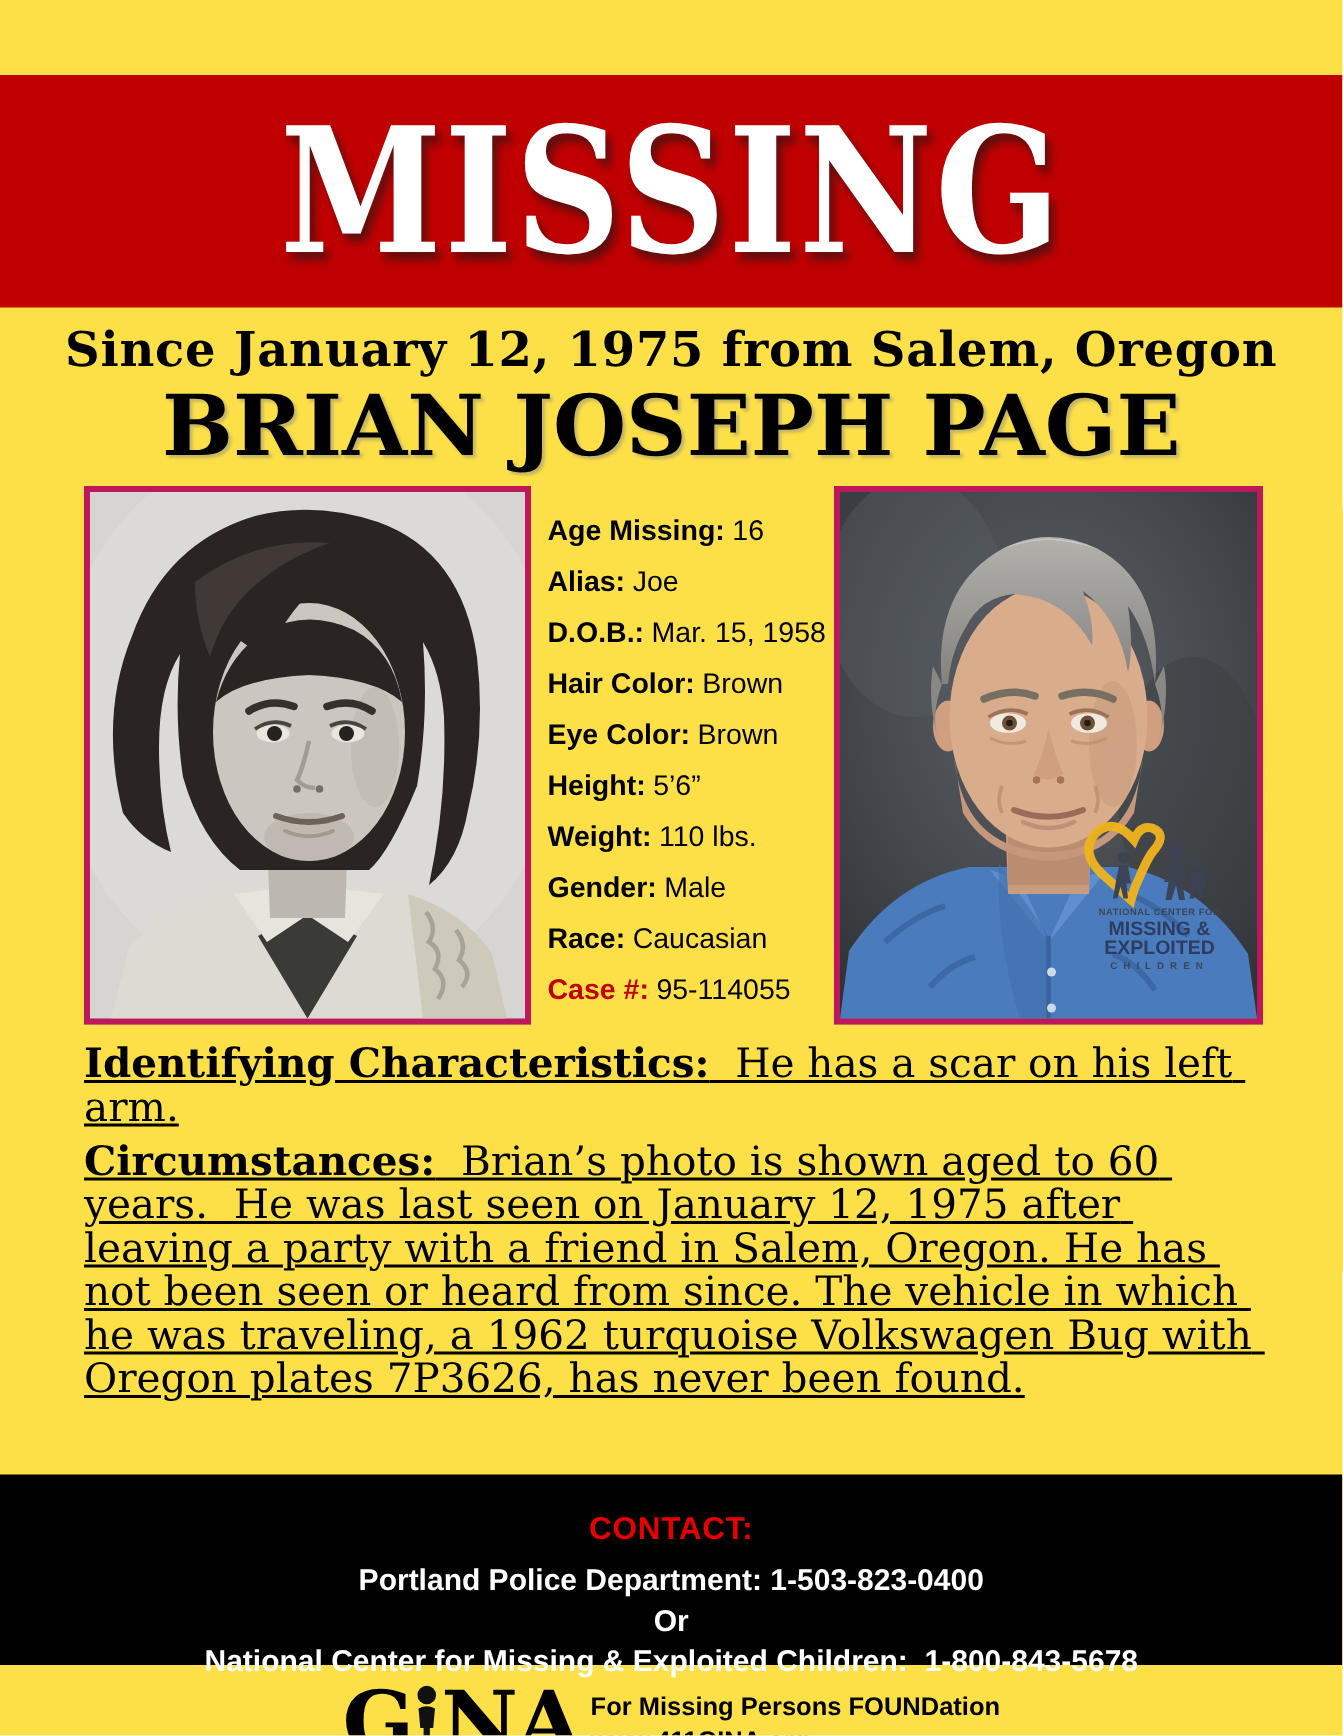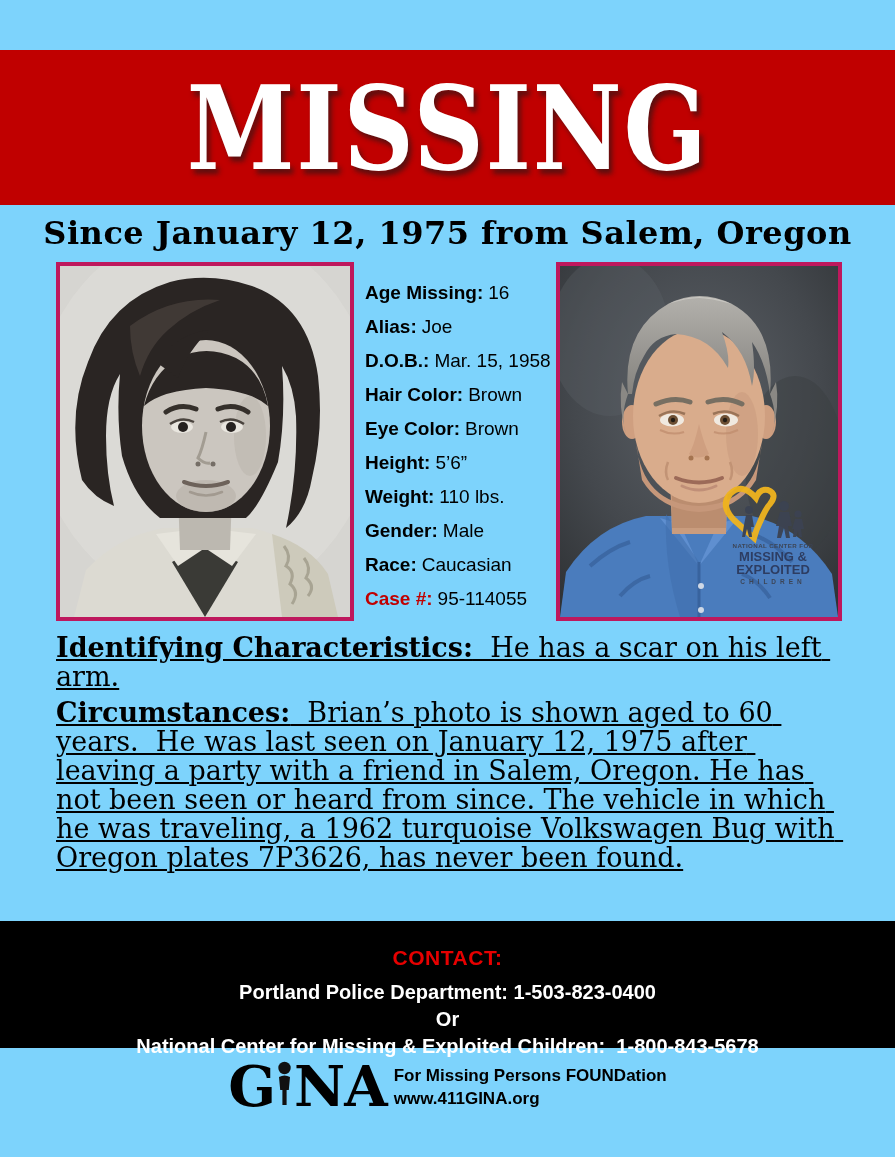--- a/index.html
+++ b/index.html
@@ -1,16 +1,16 @@
 <!DOCTYPE html>
 <html><head>
 <meta charset="utf-8">
 <style>
   html,body{margin:0;padding:0;background:#ffffff;}
-  .page{width:895px;height:1157px;background:#7dd3fc;position:relative;overflow:hidden;
+  .page{width:895px;height:1157px;background:#fde047;position:relative;overflow:hidden;
         font-family:"DejaVu Serif", serif;color:#000;}
   .top-spacer{height:50px;}
   .red-banner{height:155px;background:#c00000;display:flex;align-items:center;justify-content:center;}
   .missing-title{display:inline-block;font-weight:bold;font-size:116px;line-height:1;color:#ffffff;
         transform:scaleX(0.84);letter-spacing:2px;
         text-shadow:4px 5px 6px rgba(25,25,25,0.6);}
   .subtitle{margin-top:9px;text-align:center;font-size:32px;font-weight:bold;letter-spacing:0.5px;}
   .person-name{margin-top:3px;text-align:center;font-size:56px;font-weight:bold;line-height:1.05;
         text-shadow:2px 2px 2px rgba(130,130,130,0.45);}
   .photos-row{display:flex;justify-content:space-between;align-items:flex-start;
@@ -44,20 +44,21 @@
 <div class="page">
 
   <div class="top-spacer"></div>
 
   <div class="red-banner">
     <span class="missing-title">MISSING</span>
   </div>
 
   <div class="subtitle">Since January 12, 1975 from Salem, Oregon</div>
 
+  <div class="person-name">BRIAN JOSEPH PAGE</div>
 
   <div class="photos-row">
 
     <div class="photo left">
       <svg width="290" height="351" viewBox="0 0 290 351" xmlns="http://www.w3.org/2000/svg">
         <rect width="290" height="351" fill="#d6d5d1"></rect>
         <ellipse cx="145" cy="150" rx="170" ry="190" fill="#e0dfdb" opacity="0.55"></ellipse>
 
         <path d="M14,351 L26,304 Q58,270 104,262 L192,262 Q238,272 266,306 L276,351 Z" fill="#dcdad2"></path>
         <path d="M212,268 Q250,280 268,308 L278,351 L222,351 Z" fill="#cdcabb"></path>

